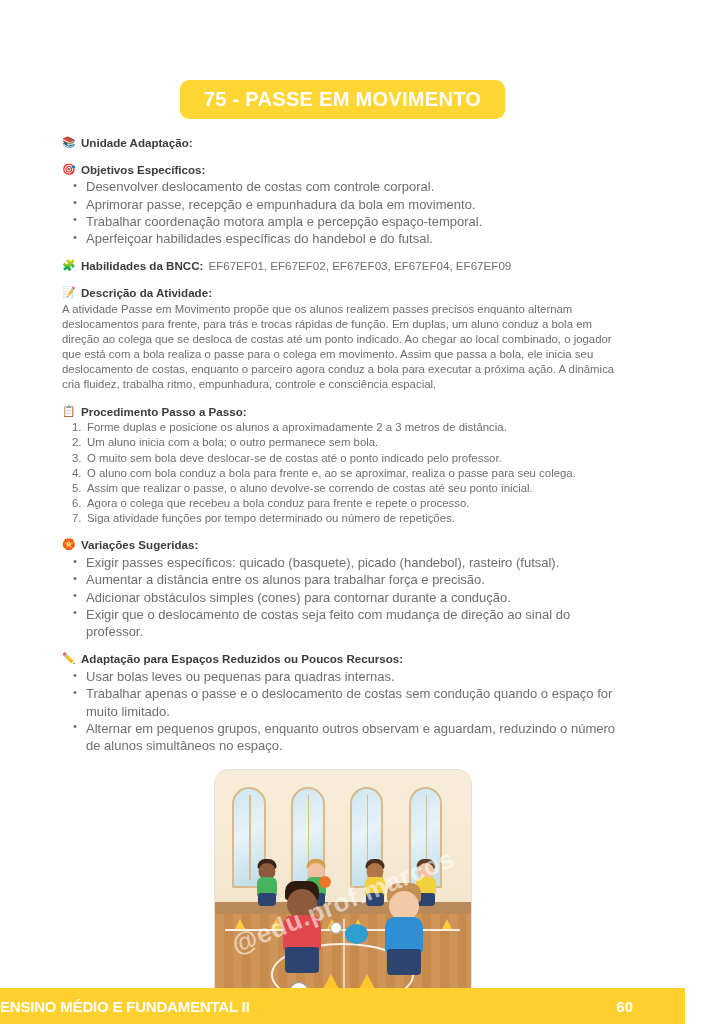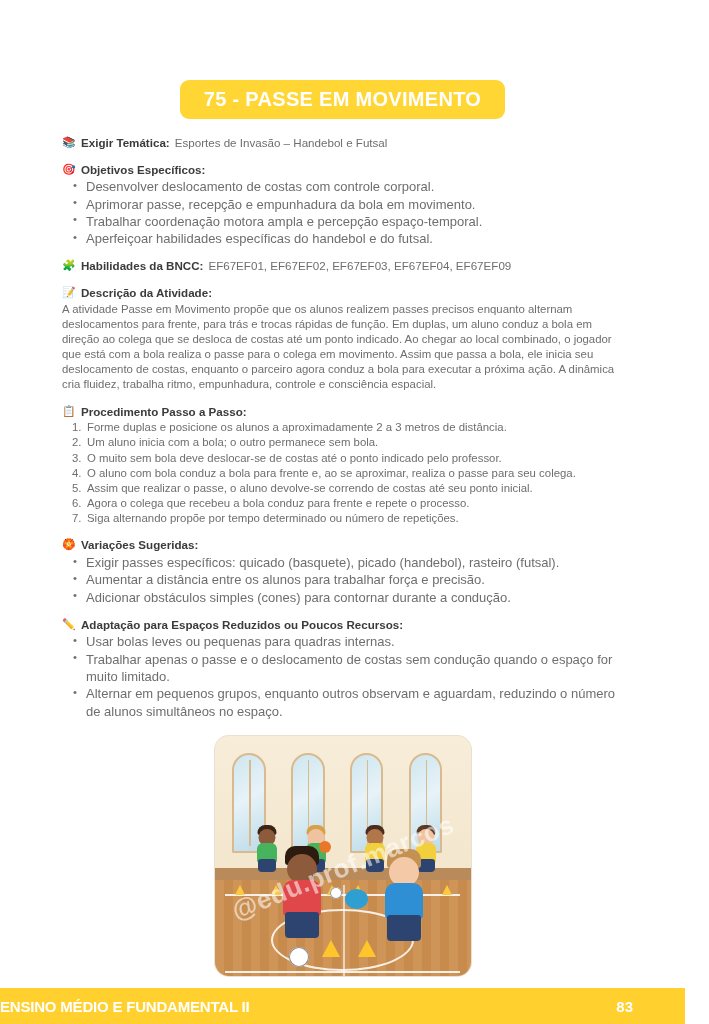--- a/index.html
+++ b/index.html
@@ -278,22 +278,21 @@
 
   <div class="title-wrap">
     <div class="title-badge">75 - PASSE EM MOVIMENTO</div>
   </div>
 
   <div class="content">
 
     <div class="sec">
       <div class="sec-head">
         <span class="ico">📚</span>
-        <span>Exigir Temática:</span>
-        <span class="inline-val">Esportes de Invasão – Handebol e Futsal</span>
+        <span>Unidade Adaptação:</span>
       </div>
     </div>
 
     <div class="sec">
       <div class="sec-head">
         <span class="ico">🎯</span>
         <span>Objetivos Específicos:</span>
       </div>
       <ul class="bullets">
         <li>Desenvolver deslocamento de costas com controle corporal.</li>
@@ -324,33 +323,34 @@
         <span class="ico">📋</span>
         <span>Procedimento Passo a Passo:</span>
       </div>
       <ol class="steps">
         <li>Forme duplas e posicione os alunos a aproximadamente 2 a 3 metros de distância.</li>
         <li>Um aluno inicia com a bola; o outro permanece sem bola.</li>
         <li>O muito sem bola deve deslocar-se de costas até o ponto indicado pelo professor.</li>
         <li>O aluno com bola conduz a bola para frente e, ao se aproximar, realiza o passe para seu colega.</li>
         <li>Assim que realizar o passe, o aluno devolve-se correndo de costas até seu ponto inicial.</li>
         <li>Agora o colega que recebeu a bola conduz para frente e repete o processo.</li>
-        <li>Siga alternando propõe por tempo determinado ou número de repetições.</li>
+        <li>Siga atividade funções por tempo determinado ou número de repetições.</li>
       </ol>
     </div>
 
     <div class="sec">
       <div class="sec-head">
         <span class="ico">🏵️</span>
         <span>Variações Sugeridas:</span>
       </div>
       <ul class="bullets">
         <li>Exigir passes específicos: quicado (basquete), picado (handebol), rasteiro (futsal).</li>
         <li>Aumentar a distância entre os alunos para trabalhar força e precisão.</li>
         <li>Adicionar obstáculos simples (cones) para contornar durante a condução.</li>
+        <li>Exigir que o deslocamento de costas seja feito com mudança de direção ao sinal do professor.</li>
       </ul>
     </div>
 
     <div class="sec">
       <div class="sec-head">
         <span class="ico">✏️</span>
         <span>Adaptação para Espaços Reduzidos ou Poucos Recursos:</span>
       </div>
       <ul class="bullets">
         <li>Usar bolas leves ou pequenas para quadras internas.</li>
@@ -425,16 +425,16 @@
         <div class="ball" style="left:51%; top:64%; width:23px; height:20px; background:#2e9fd0; border-radius:50%;"></div>
 
         <div class="watermark">@edu.prof.marcos</div>
       </div>
     </div>
 
   </div>
 
   <div class="footer">
     <div class="footer-title">ENSINO MÉDIO E FUNDAMENTAL II</div>
-    <div class="footer-page">83</div>
+    <div class="footer-page">60</div>
   </div>
 
 </div>
 
 </body></html>

